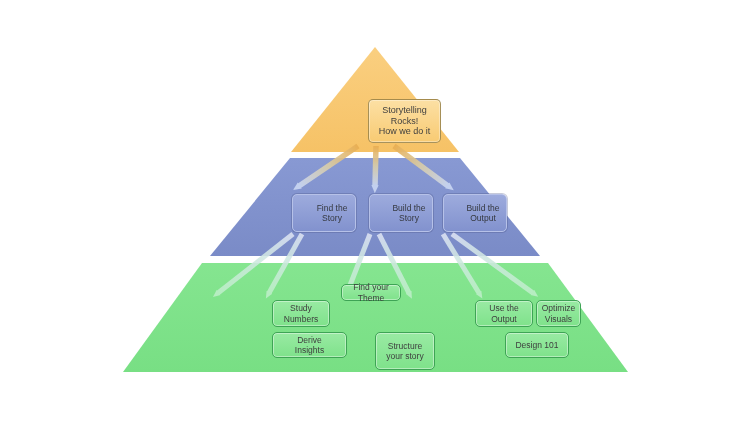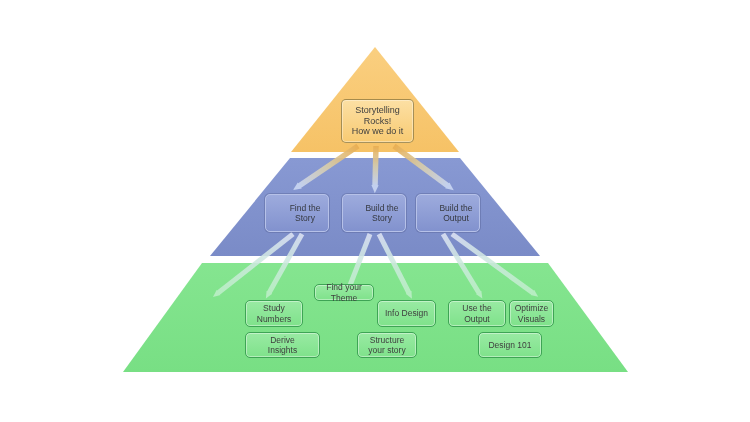--- a/index.html
+++ b/index.html
@@ -5,21 +5,21 @@
   html,body{margin:0;padding:0;background:#fff;}
   .stage{
     position:relative;width:750px;height:422px;background:#ffffff;
     overflow:hidden;font-family:"Liberation Sans",sans-serif;
   }
   .layer{position:absolute;left:0;top:0;}
   .box{
     position:absolute;display:flex;align-items:center;justify-content:center;
     text-align:center;white-space:pre-line;border-radius:5px;
     font-family:"Liberation Sans",sans-serif;font-size:8.5px;line-height:1.2;
-    color:#3E3E3E;box-sizing:border-box;
+    color:#3E3E3E;box-sizing:border-box;margin-left:27px;
   }
   .box--yellow{
     background:linear-gradient(#FCE0A4,#F8CB73);
     border:1px solid rgba(120,105,55,.65);
     box-shadow:inset 0 0 0 1px rgba(255,255,255,.35);
     font-size:9px;
   }
   .box--blue{
     background:linear-gradient(#9DABDD,#8292CE);
     border:1px solid #B6C1E8;
@@ -130,25 +130,24 @@
 Story</div>
   <div class="box box--blue" style="left:342px;top:194px;width:64px;height:38px">Build the
 Story</div>
   <div class="box box--blue" style="left:416px;top:194px;width:64px;height:38px">Build the
 Output</div>
 
   <div class="box box--green" style="left:245px;top:300px;width:58px;height:27px">Study
 Numbers</div>
   <div class="box box--green" style="left:314px;top:284px;width:60px;height:17px">Find your
 Theme</div>
-  <div class="box box--green" style="left:377px;top:300px;width:59px;height:27px">Info Design</div>
   <div class="box box--green" style="left:448px;top:300px;width:58px;height:27px">Use the
 Output</div>
   <div class="box box--green" style="left:509px;top:300px;width:45px;height:27px">Optimize
 Visuals</div>
 
   <div class="box box--green" style="left:245px;top:332px;width:75px;height:26px">Derive
 Insights</div>
-  <div class="box box--green" style="left:357px;top:332px;width:60px;height:26px">Structure
+  <div class="box box--green" style="left:348px;top:332px;width:60px;height:38px">Structure
 your story</div>
   <div class="box box--green" style="left:478px;top:332px;width:64px;height:26px">Design 101</div>
 
 </div>
 
 </body></html>

